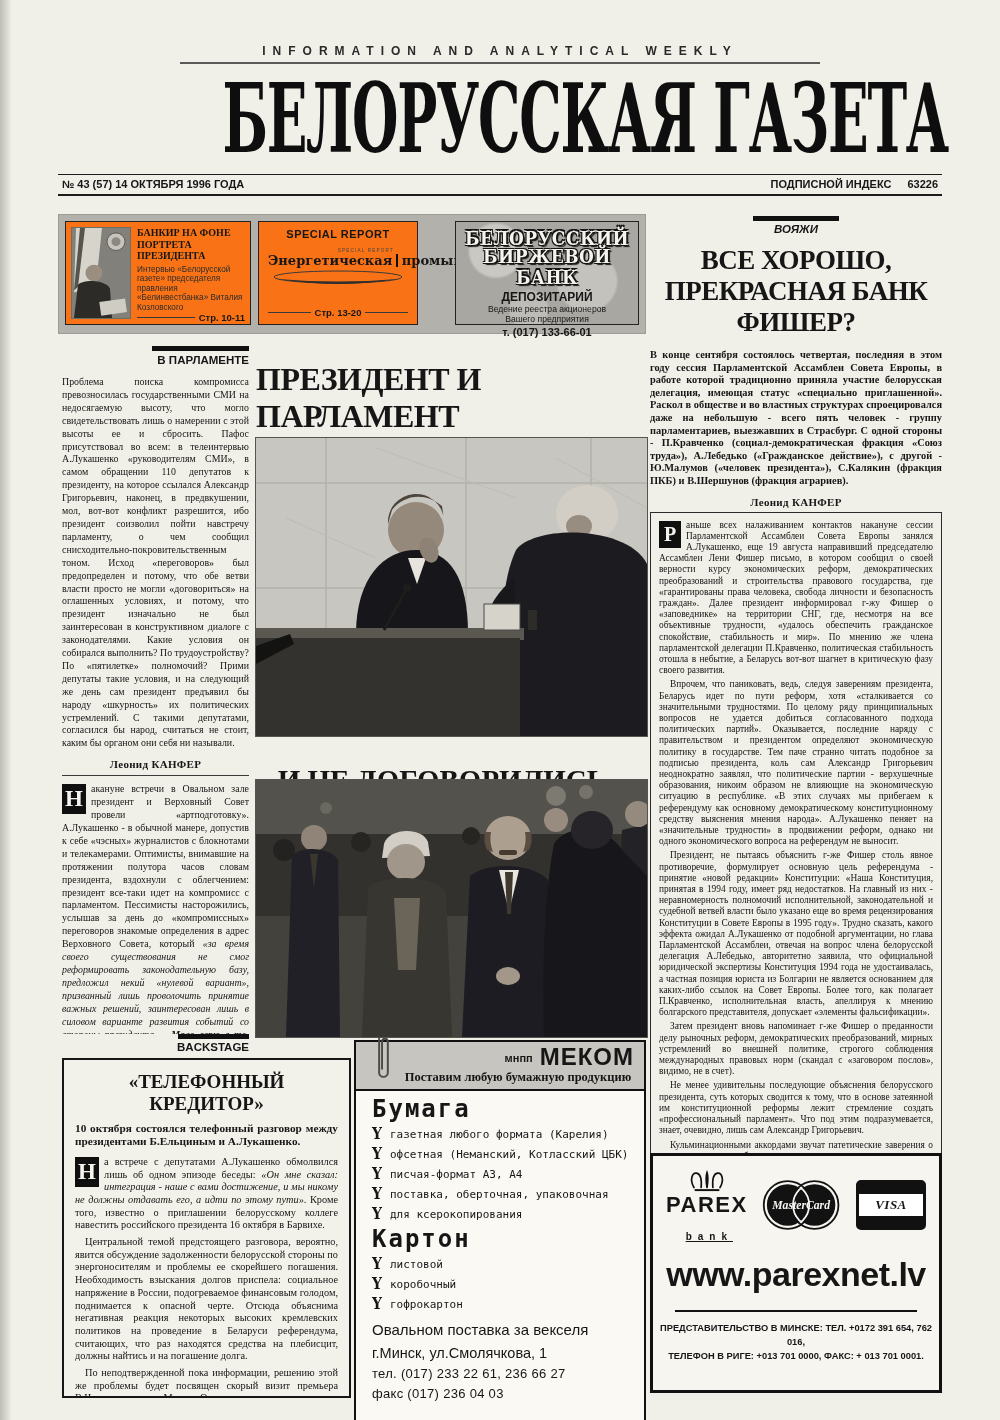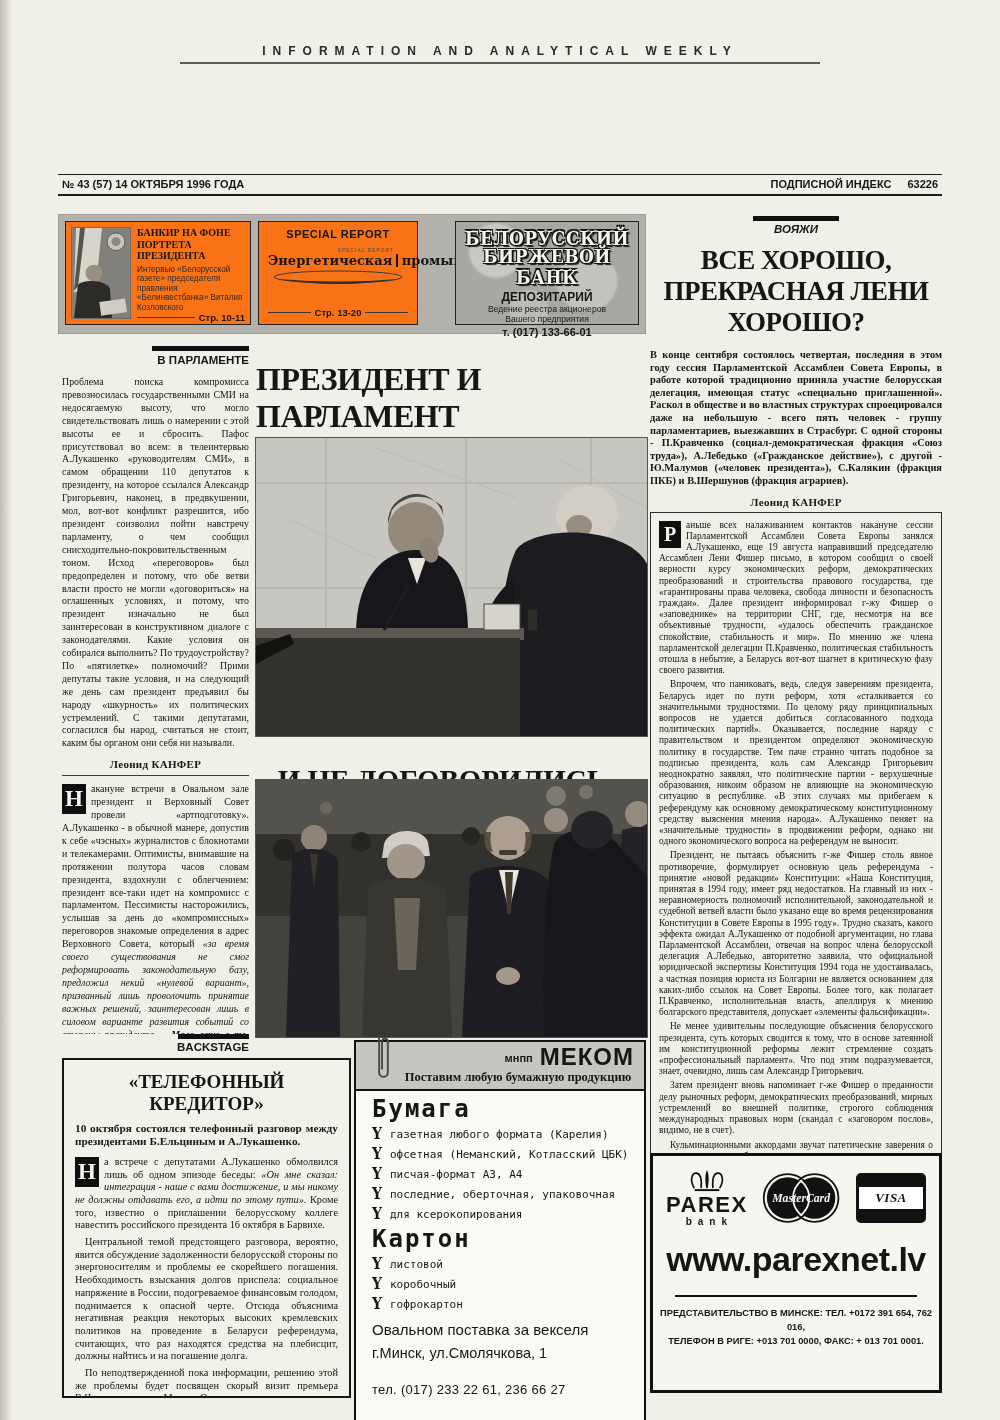--- a/index.html
+++ b/index.html
@@ -114,52 +114,55 @@
   .mk-brandline { text-align:right; }
   .mk-small { font:bold 11px "Liberation Sans",sans-serif; margin-right:7px; vertical-align:3px; }
   .mk-brand { font:bold 24px/24px "Liberation Sans",sans-serif; letter-spacing:1px; }
   .mk-tag { font:bold 12.5px "Liberation Serif",serif; text-align:center; margin-top:1px; }
   .mk-body { padding:3px 10px 0 16px; }
   .mk-h { font:bold 24px/30px "DejaVu Sans Mono",monospace; letter-spacing:2px; }
   .mk-item { display:flex; gap:8px; font:11px/19px "DejaVu Sans Mono",monospace; align-items:baseline; }
   .yb { font:bold 14px/19px "DejaVu Serif",serif; display:inline-block; transform:scaleY(1.2); }
   .mk-note { font:15px "Liberation Sans",sans-serif; margin-top:7px; }
   .mk-addr { font:14.5px "Liberation Sans",sans-serif; margin-top:7px; }
-  .mk-tel { font:13px "Liberation Sans",sans-serif; margin-top:21px; letter-spacing:.3px; }
+  .mk-tel { font:13px "Liberation Sans",sans-serif; margin-top:5px; letter-spacing:.3px; }
   .curl { position:absolute; right:0; bottom:0; width:58px; height:58px; overflow:hidden; }
   .curl-under { position:absolute; right:0; bottom:0; width:0; height:0; border-style:solid;
                 border-width:0 0 58px 58px; border-color:transparent transparent #94928c transparent; }
   .curl-page { position:absolute; right:-14px; bottom:-14px; width:56px; height:56px; background:#f4f3ed;
                border-radius:100% 0 0 0; box-shadow:-3px -3px 5px rgba(0,0,0,.3); }
 
   
   .parex { position:absolute; left:650px; top:1153px; width:292px; height:240px; border:3px solid #111;
            box-sizing:border-box; background:#f6f5f0; }
   .px-logos { display:flex; align-items:center; justify-content:space-between; padding:12px 13px 0; }
   .px-brandblock { text-align:center; }
   .crown { width:44px; height:26px; display:block; margin:0 auto 1px; }
   .px-name { font:bold 22px/20px "Liberation Sans",sans-serif; letter-spacing:1.5px; }
-  .px-sub { font:bold 10px "Liberation Sans",sans-serif; letter-spacing:6px; margin-top:1px; text-indent:5px; }
+  .px-sub { font:bold 10px "Liberation Sans",sans-serif; letter-spacing:6px; margin-top:16px; text-indent:5px;text-decoration:underline; }
   .mc { width:90px; height:54px; }
   .visa { width:70px; height:50px; border:3px solid #111; border-radius:5px; box-sizing:border-box;
           display:flex; flex-direction:column; background:#fff; }
   .vband { height:11px; background:#111; }
   .vtext { flex:1; display:flex; align-items:center; justify-content:center;
            font:italic bold 13px "Liberation Serif",serif; letter-spacing:.5px; }
   .px-url { text-align:center; font:bold 34px/40px "Liberation Sans",sans-serif; letter-spacing:-.5px; margin-top:12px; }
   .px-rule { height:2px; background:#111; margin:16px 22px 9px; }
   .px-contact { text-align:center; font:bold 9.3px/14px "Liberation Sans",sans-serif; }
 </style>
 </head>
 <body>
 
 <div class="page">
 
   <div class="eyebrow">INFORMATION AND ANALYTICAL WEEKLY</div>
   <div class="eyebrow-rule"></div>
+  <div class="masthead-wrap">
+    <span class="masthead-text">БЕЛОРУССКАЯ ГАЗЕТА</span>
+  </div>
   <div class="rule issue-rule-top"></div>
   <div class="issue-left">№ 43 (57) 14 ОКТЯБРЯ 1996 ГОДА</div>
   <div class="issue-right">
     <span>ПОДПИСНОЙ ИНДЕКС</span><span class="idx-val">63226</span>
   </div>
   <div class="rule issue-rule-bottom"></div>
 
   <div class="promo-strip">
     <div class="promo promo-banker">
       <svg class="banker-photo" viewBox="0 0 58 92" preserveAspectRatio="none">
@@ -286,32 +289,32 @@
       <path d="M298 64 C312 42 352 46 366 70 L391 96 L391 257 L288 257 C286 170 290 104 298 64 Z" fill="#17161a"></path>
       <ellipse cx="336" cy="50" rx="21" ry="19" fill="#262429"></ellipse>
     </svg>
   </div>
 
   <div class="rightcol">
     <div class="kicker center">
       <div class="kbar"></div>
       <span>ВОЯЖИ</span>
     </div>
-    <h1 class="r-head">ВСЕ ХОРОШО, ПРЕКРАСНАЯ ЛЕНИ ХОРОШО?</h1>
+    <h1 class="r-head">ВСЕ ХОРОШО, ПРЕКРАСНАЯ БАНК ФИШЕР?</h1>
     <p class="r-lead">В конце сентября состоялось четвертая, последняя в этом году сессия Парламентской Ассамблеи Совета Европы, в работе которой традиционно приняла участие белорусская делегация, имеющая статус «специально приглашенной». Раскол в обществе и во властных структурах спроецировался даже на небольшую - всего пять человек - группу парламентариев, выезжавших в Страсбург. С одной стороны - П.Кравченко (социал-демократическая фракция «Союз труда»), А.Лебедько («Гражданское действие»), с другой - Ю.Малумов («человек президента»), С.Калякин (фракция ПКБ) и В.Шершунов (фракция аграриев).</p>
     <div class="byline">Леонид КАНФЕР</div>
     <div class="r-bodybox">
       <p class="rbody">
         <span class="dcap">Р</span><span>аньше всех налаживанием контактов накануне сессии Парламентской Ассамблеи Совета Европы занялся А.Лукашенко, еще 19 августа направивший председателю Ассамблеи Лени Фишер письмо, в котором сообщил о своей верности курсу экономических реформ, демократических преобразований и строительства правового государства, где «гарантированы права человека, свобода личности и безопасность граждан». Далее президент информировал г-жу Фишер о «заповеднике» на территории СНГ, где, несмотря на все объективные трудности, «удалось обеспечить гражданское спокойствие, стабильность и мир». По мнению же члена парламентской делегации П.Кравченко, политическая стабильность отошла в небытие, а Беларусь вот-вот шагнет в критическую фазу своего развития.</span>
       </p>
       <div>
           <p class="rbody ind">Впрочем, что паниковать, ведь, следуя заверениям президента, Беларусь идет по пути реформ, хотя «сталкивается со значительными трудностями. По целому ряду принципиальных вопросов не удается добиться согласованного подхода политических партий». Оказывается, последние наряду с правительством и президентом определяют экономическую политику в государстве. Тем паче странно читать подобное за подписью президента, коль сам Александр Григорьевич неоднократно заявлял, что политические партии - верхушечные образования, никоим образом не влияющие на экономическую ситуацию в республике. «В этих случаях мы прибегаем к референдуму как основному демократическому конституционному средству выяснения мнения народа». А.Лукашенко пеняет на «значительные трудности» в продвижении реформ, однако ни одного экономического вопроса на референдум не выносит.</p>
           <p class="rbody ind">Президент, не пытаясь объяснить г-же Фишер столь явное противоречие, формулирует основную цель референдума - принятие «новой редакции» Конституции: «Наша Конституция, принятая в 1994 году, имеет ряд недостатков. На главный из них - неравномерность полномочий исполнительной, законодательной и судебной ветвей власти было указано еще во время рецензирования Конституции в Совете Европы в 1995 году». Трудно сказать, какого эффекта ожидал А.Лукашенко от подобной аргументации, но глава Парламентской Ассамблеи, отвечая на вопрос члена белорусской делегация А.Лебедько, авторитетно заявила, что официальной юридической экспертизы Конституция 1994 года не удостаивалась, а частная позиция юриста из Болгарии не является основанием для каких-либо ссылок на Совет Европы. Более того, как полагает П.Кравченко, исполнительная власть, апеллируя к мнению болгарского представителя, допускает «элементы фальсификации».</p>
+          <p class="rbody ind">Затем президент вновь напоминает г-же Фишер о преданности делу рыночных реформ, демократических преобразований, мирных устремлений во внешней политике, строгого соблюдения международных правовых норм (скандал с «заговором послов», видимо, не в счет).</p>
           <p class="rbody ind">Не менее удивительны последующие объяснения белорусского президента, суть которых сводится к тому, что в основе затеянной им конституционной реформы лежит стремление создать «профессиональный парламент». Что под этим подразумевается, знает, очевидно, лишь сам Александр Григорьевич.</p>
-          <p class="rbody ind">Затем президент вновь напоминает г-же Фишер о преданности делу рыночных реформ, демократических преобразований, мирных устремлений во внешней политике, строгого соблюдения международных правовых норм (скандал с «заговором послов», видимо, не в счет).</p>
           <p class="rbody ind">Кульминационными аккордами звучат патетические заверения о неукоснительном соблюдении законодательства при проведении референдума (хотя, по заключению ЦИК, плановые подготовительные мероприятия по референдуму уже сорваны по вине отдельных высокопоставленных чиновников «вертикали»).</p>
         </div>
       <div class="contin abs">(Окончание на стр. 6)</div>
     </div>
   </div>
 
   <div class="bs-label">
     <div class="kbar"></div>
     <span>BACKSTAGE</span>
   </div>
@@ -348,21 +351,21 @@
           <div class="mk-item">
           <span class="yb">Y</span>
             <span>офсетная (Неманский, Котласский ЦБК)</span>
         </div>
           <div class="mk-item">
           <span class="yb">Y</span>
             <span>писчая-формат А3, А4</span>
         </div>
           <div class="mk-item">
           <span class="yb">Y</span>
-            <span>последние, оберточная, упаковочная</span>
+            <span>поставка, оберточная, упаковочная</span>
         </div>
           <div class="mk-item">
           <span class="yb">Y</span>
             <span>для ксерокопирования</span>
         </div>
         </div>
       <div class="mk-h">Картон</div>
       <div>
           <div class="mk-item">
           <span class="yb">Y</span>

